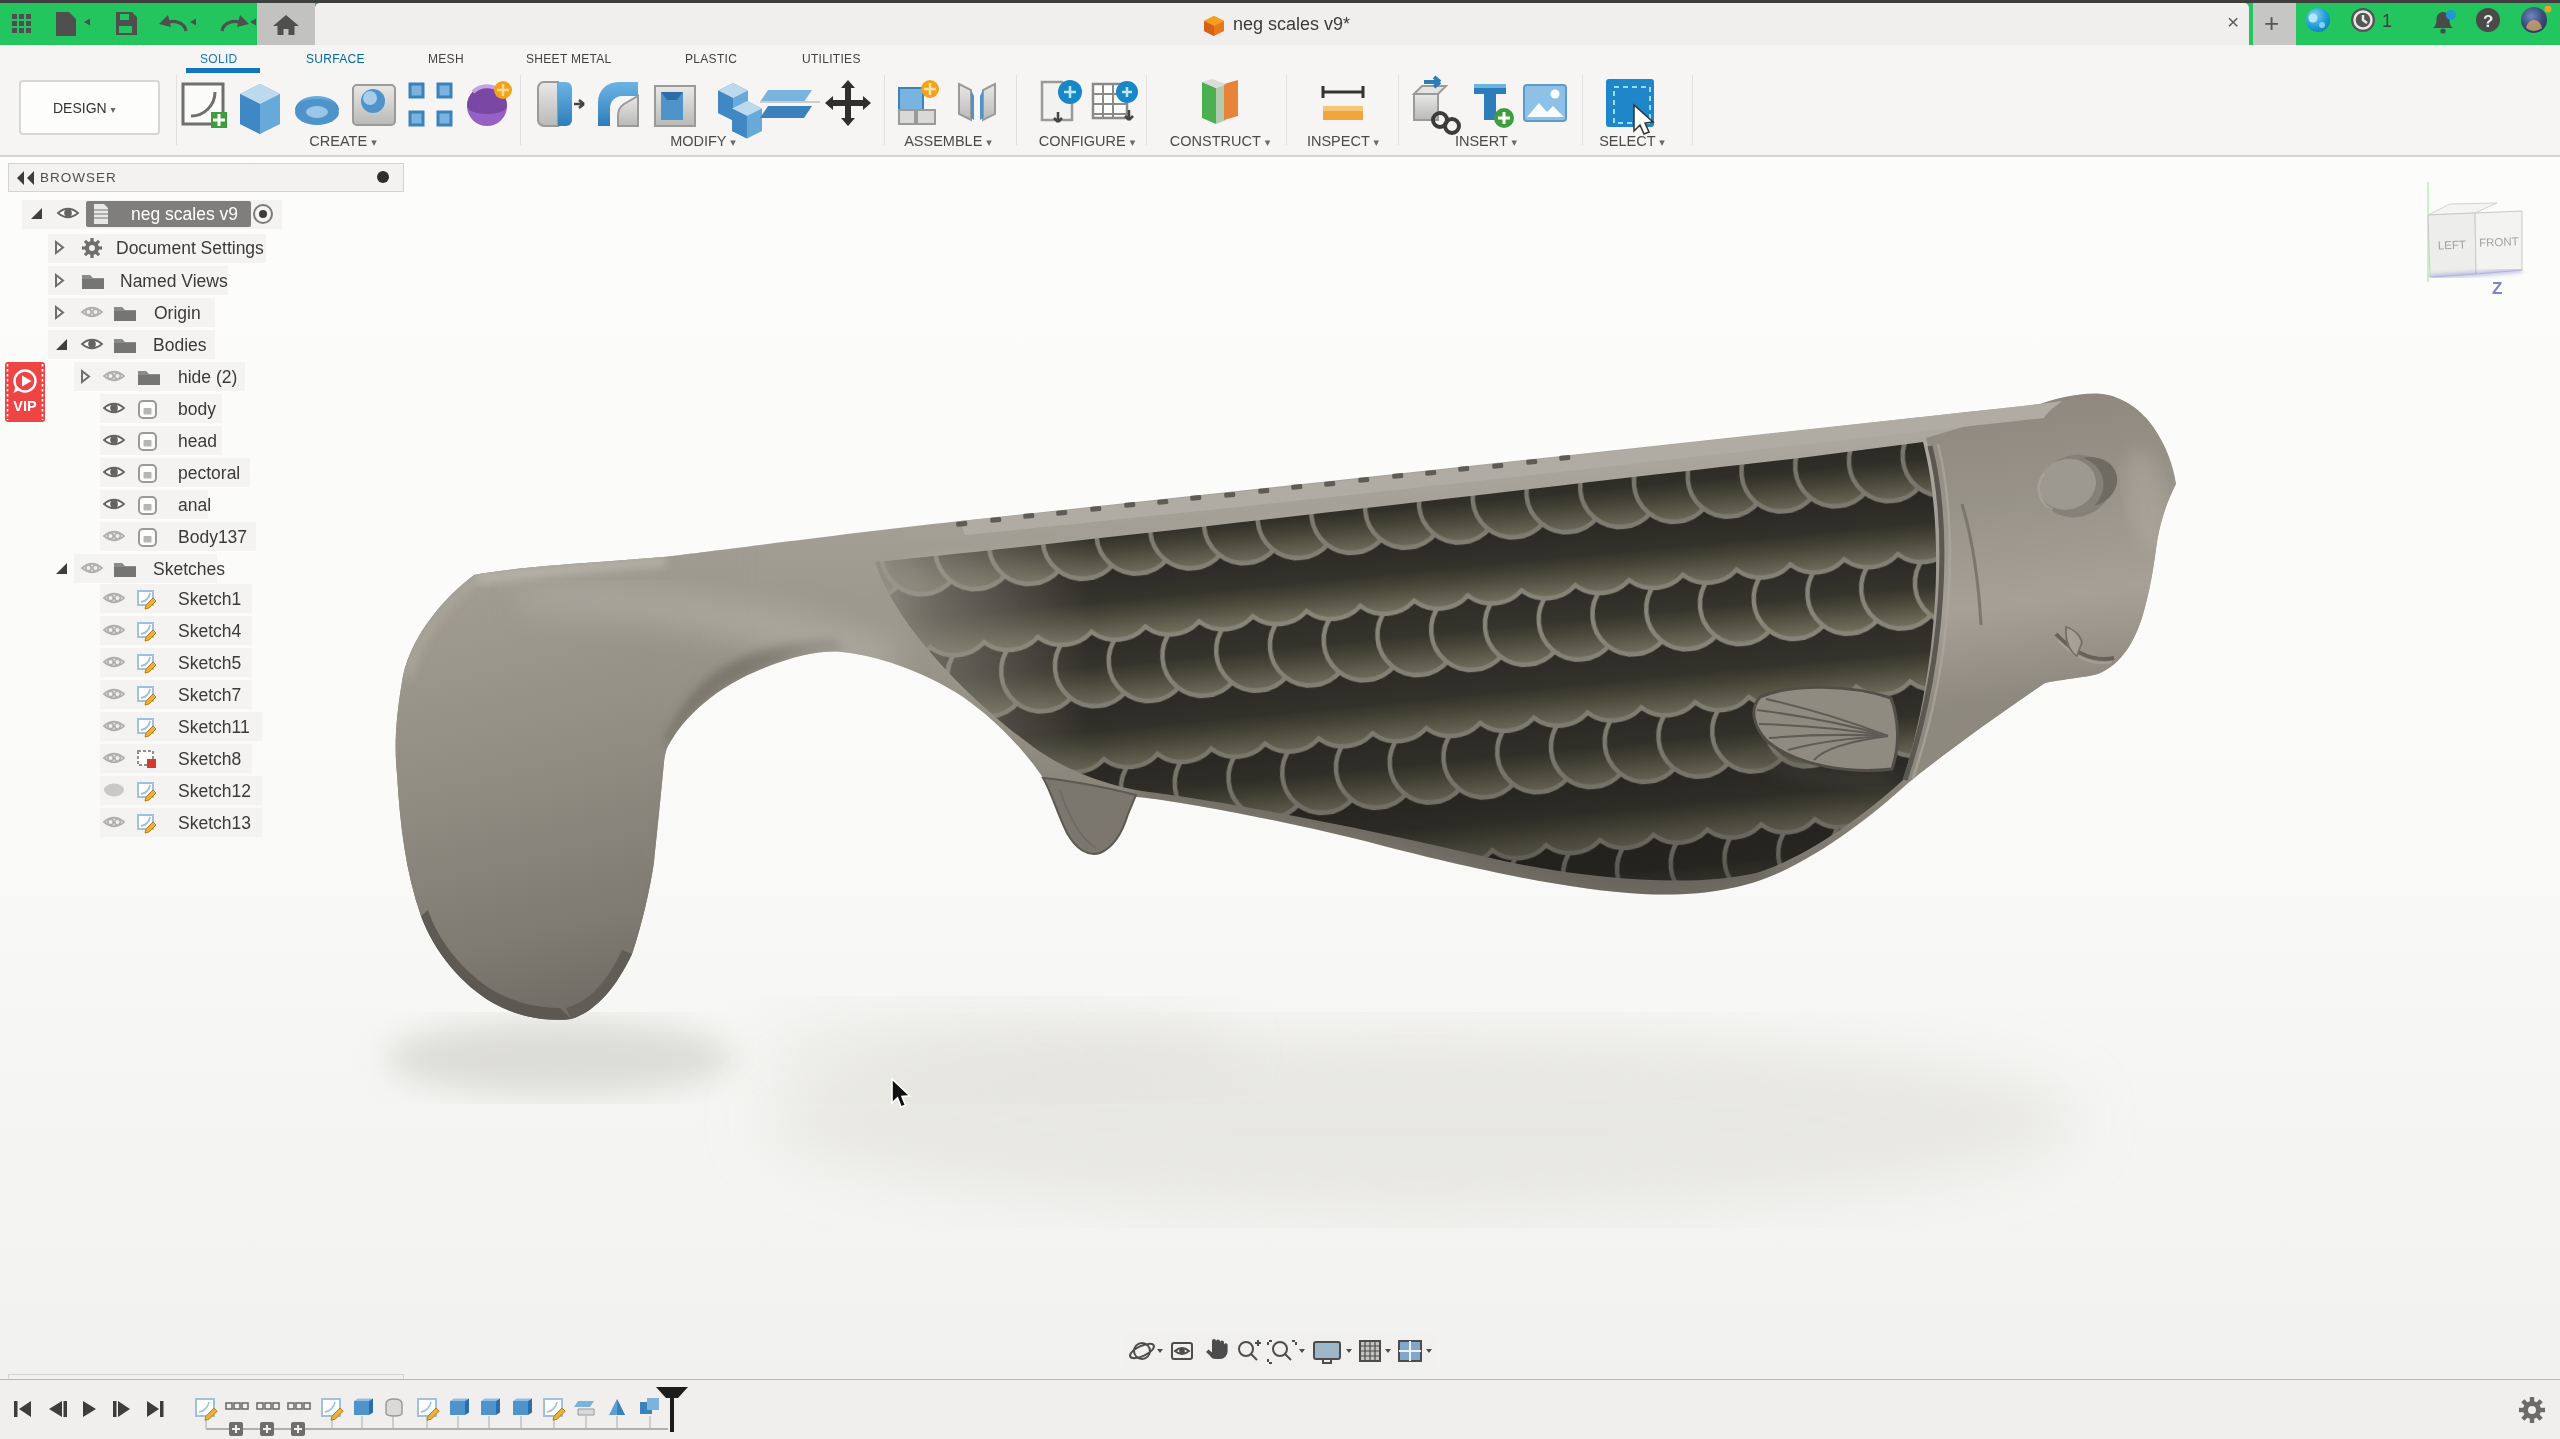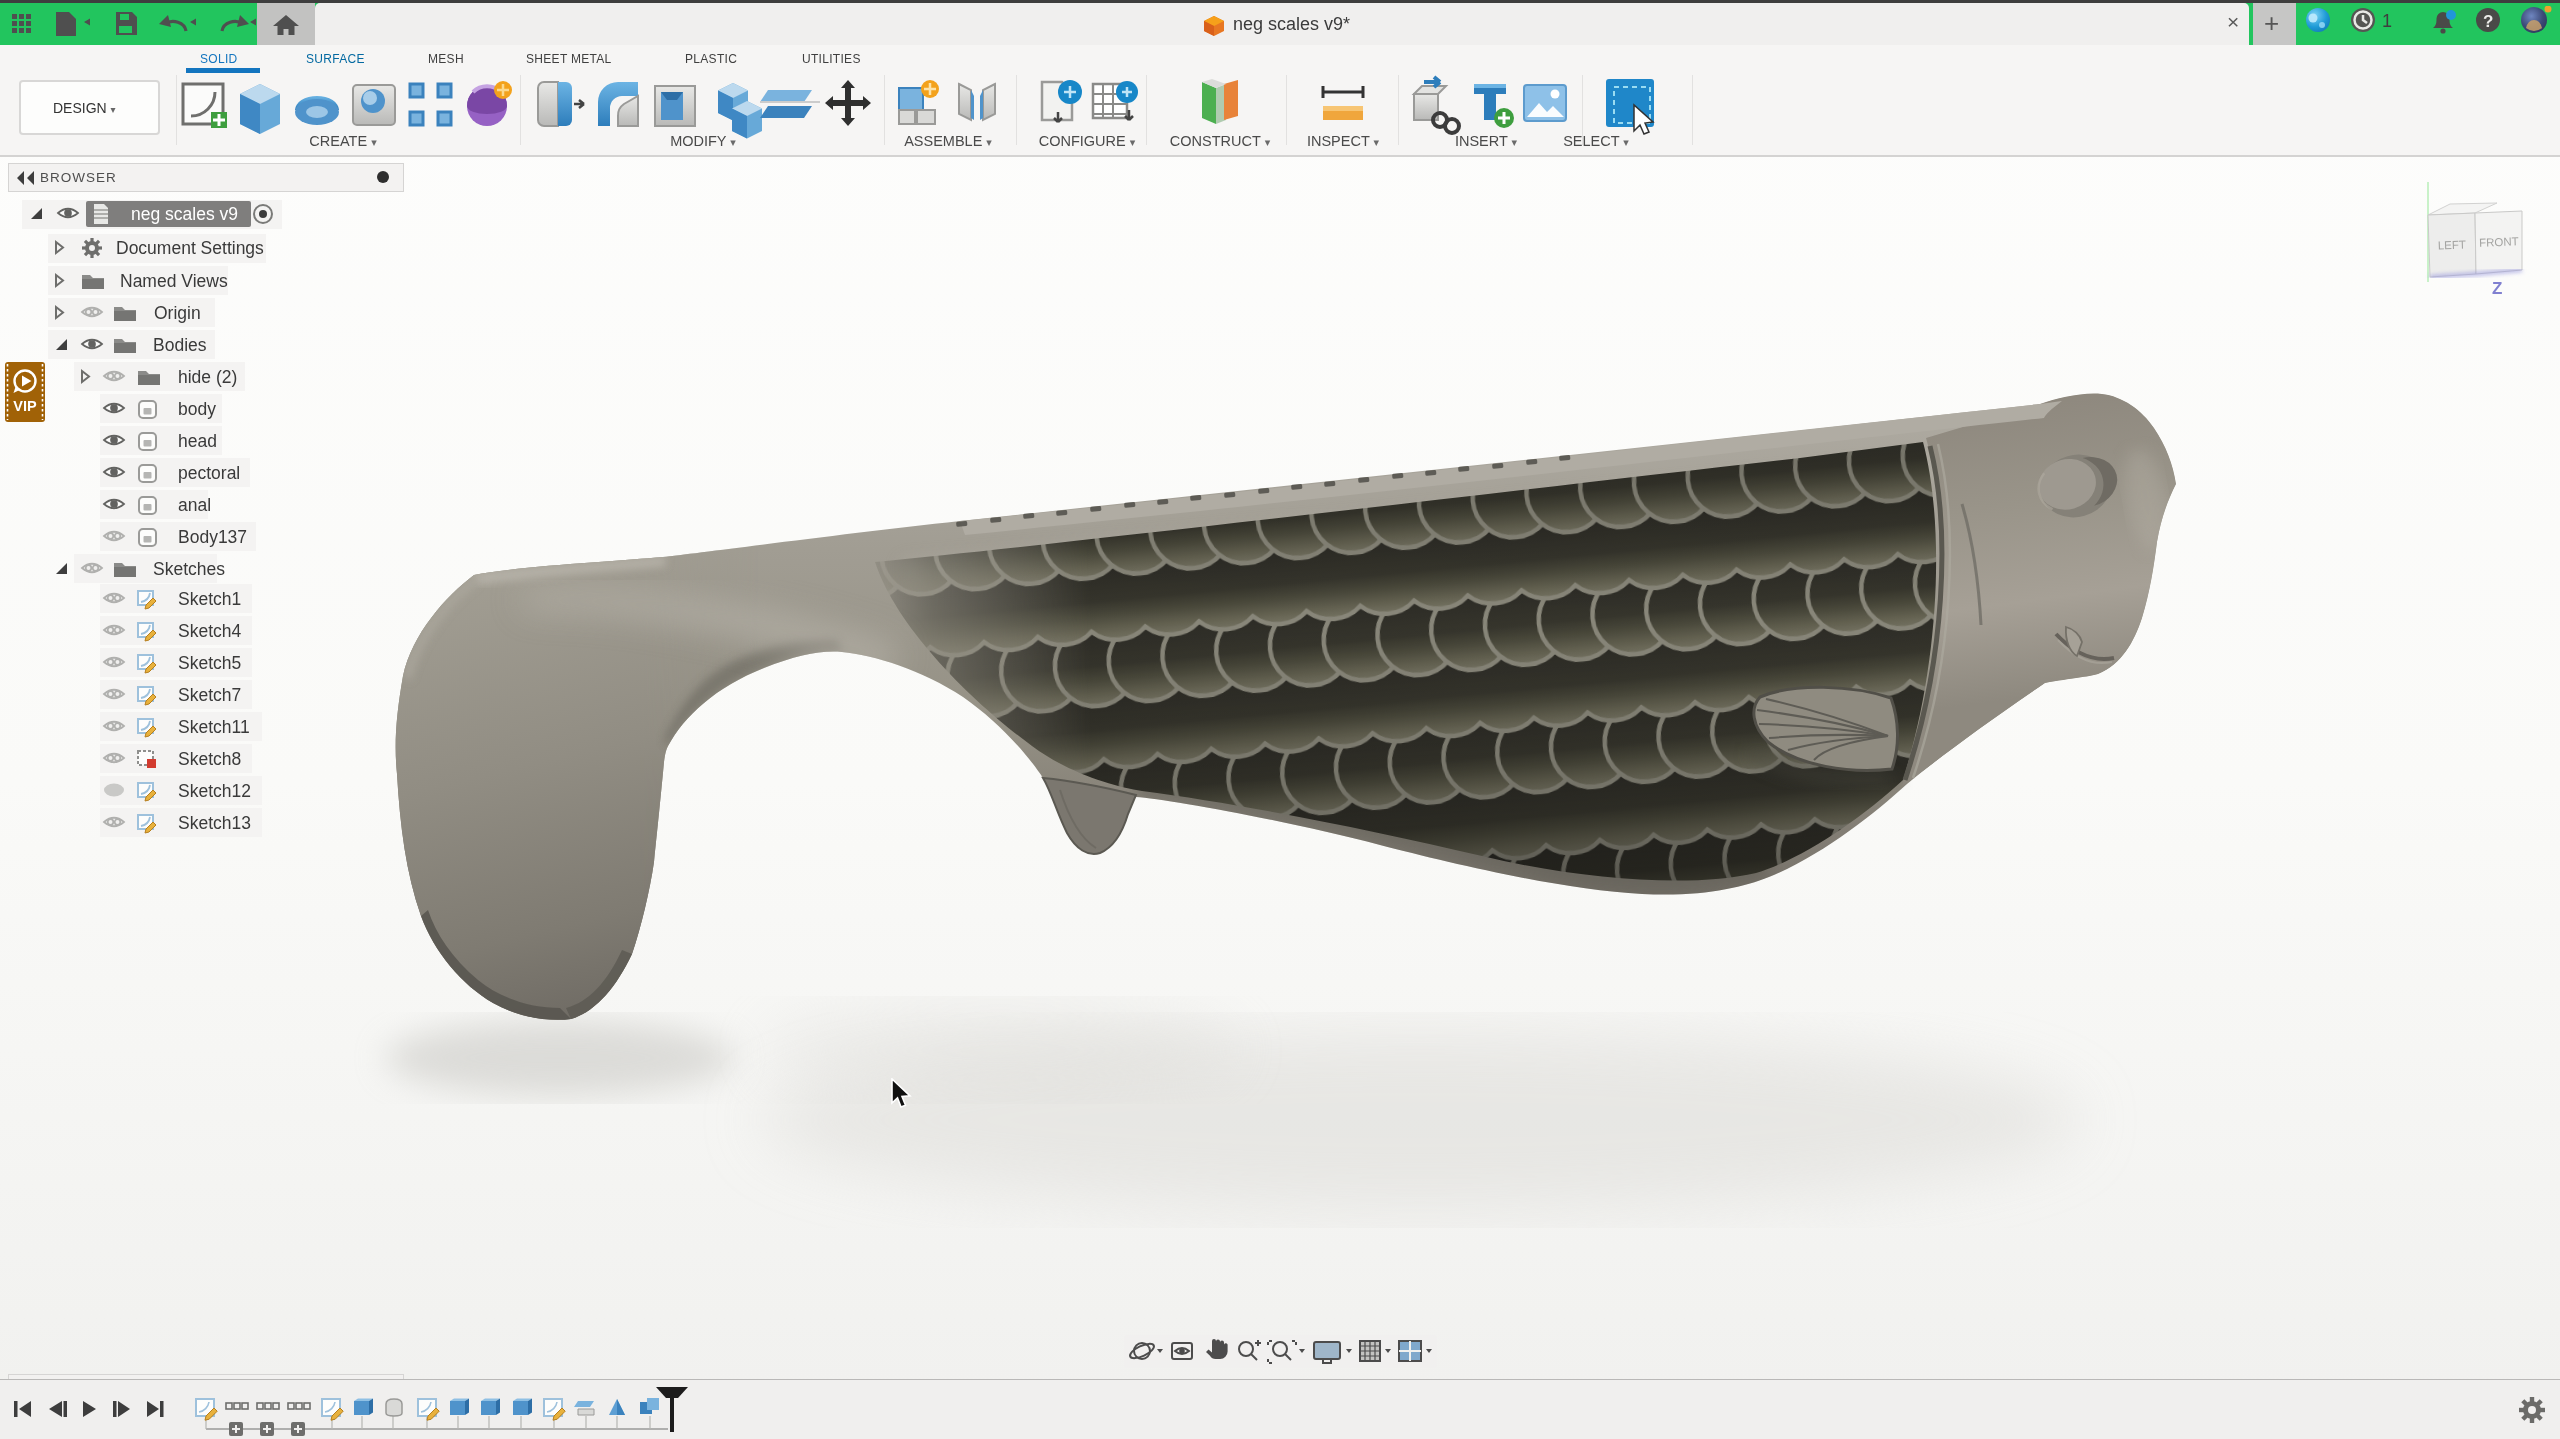--- a/index.html
+++ b/index.html
@@ -301,21 +301,21 @@
     <div class="abs" style="left:186px;top:23px;width:74px;height:5px;background:#1375bf;"></div>
     <div class="abs" style="left:19px;top:35px;width:141px;height:55px;background:#fdfdfc;border:2px solid #d8d7d6;border-radius:4px;box-sizing:border-box;"></div>
     <div class="abs" style="left:53px;top:55px;font-size:14px;color:#333;">DESIGN <span style="font-size:10px;color:#666;">▾</span></div>
     <div class="rlabel" style="left:343px;">CREATE <span class="glabel-caret">▾</span></div>
     <div class="rlabel" style="left:703px;">MODIFY <span class="glabel-caret">▾</span></div>
     <div class="rlabel" style="left:948px;">ASSEMBLE <span class="glabel-caret">▾</span></div>
     <div class="rlabel" style="left:1043px;margin-left:44px;">CONFIGURE <span class="glabel-caret">▾</span></div>
     <div class="rlabel" style="left:1220px;">CONSTRUCT <span class="glabel-caret">▾</span></div>
     <div class="rlabel" style="left:1343px;">INSPECT <span class="glabel-caret">▾</span></div>
     <div class="rlabel" style="left:1486px;">INSERT <span class="glabel-caret">▾</span></div>
-    <div class="rlabel" style="left:1596px;text-align:right;">SELECT <span class="glabel-caret">▾</span></div>
+    <div class="rlabel" style="left:1632px;text-align:right;">SELECT <span class="glabel-caret">▾</span></div>
     <div class="sep" style="left:176px;top:30px;"></div>
     <div class="sep" style="left:520px;top:30px;"></div>
     <div class="sep" style="left:884px;top:30px;"></div>
     <div class="sep" style="left:1016px;top:30px;"></div>
     <div class="sep" style="left:1146px;top:30px;"></div>
     <div class="sep" style="left:1286px;top:30px;"></div>
     <div class="sep" style="left:1398px;top:30px;"></div>
     <div class="sep" style="left:1582px;top:30px;"></div>
     <div class="sep" style="left:1692px;top:30px;"></div>
   </div>
@@ -690,21 +690,21 @@
         <circle cx="13.5" cy="7" r="2.8"></circle>
       </g>
       <g transform="translate(137,813)">
         <rect x="1" y="2" width="15" height="14" fill="#fdfdfc" stroke="#9ec1dc" stroke-width="2"></rect>
         <path d="M4,13 a11,11 0 0 0 9,-9" stroke="#9ec1dc" stroke-width="1.8" fill="none"></path>
         <path d="M9,16 l7,-7 3,3 -7,7 -4,1 z" fill="#e8b13c" stroke="#b67f1e" stroke-width="1"></path>
       </g>
       <text x="178" y="829" font-size="17.5" fill="#3a3a3a" font-family="Liberation Sans">Sketch13</text>
     </svg>
   </div>
-<div class="abs" style="left:5px;top:362px;width:40px;height:60px;background:#a16207;border-radius:3px;">
+<div class="abs" style="left:5px;top:362px;width:40px;height:60px;background:#ef4444;border-radius:3px;">
 <svg class="abs" style="left:0;top:0" width="40" height="60" viewBox="0 0 40 60">
 <path d="M2.5,2 v56 M37.5,2 v56" stroke="#fff" stroke-width="1.6" stroke-dasharray="2.5,2.5"></path>
 <circle cx="20" cy="19" r="10.5" fill="none" stroke="#fff" stroke-width="2.4"></circle>
 <path d="M10.5,25 l-2,6 6,-3 z" fill="#fff"></path>
 <path d="M17,13.5 l9.5,5.5 -9.5,5.5 z" fill="#fff"></path>
 <text x="20" y="49" font-size="14.5" font-weight="bold" fill="#fff" text-anchor="middle" font-family="Liberation Sans">VIP</text>
 </svg>
   </div>
 <svg class="abs" style="left:2390px;top:170px" width="170" height="140" viewBox="0 0 170 140">
 <defs>

